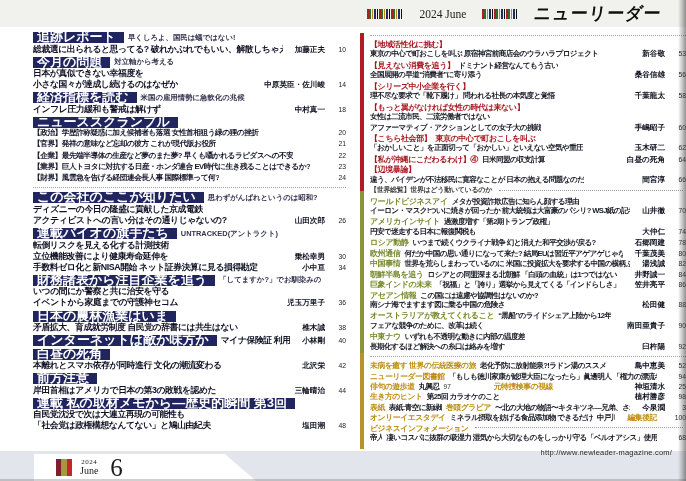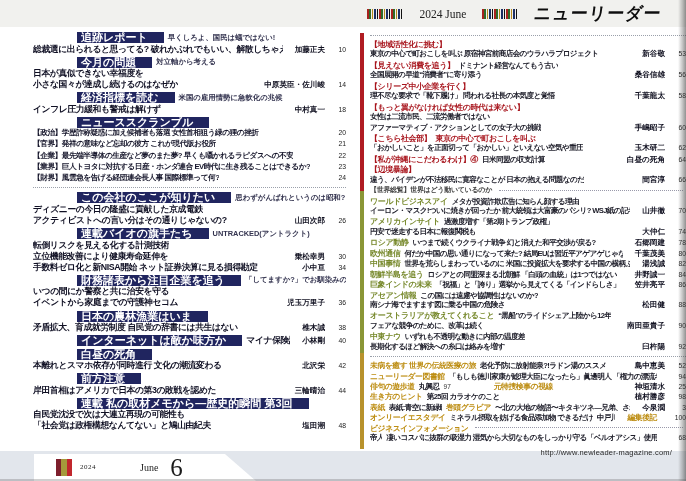--- a/index.html
+++ b/index.html
@@ -16,43 +16,43 @@
   .colL{position:absolute;left:33px;top:30px;width:313px;}
   .colR{position:absolute;left:360px;top:31px;width:326px;padding-left:10px;box-sizing:border-box;}
   .colR .bar{position:absolute;left:0;top:2px;width:4px;height:416px;
              background:linear-gradient(#b01c22 0 158px,#8a9636 158px 320px,#b8922c 320px 100%);}
   .row{display:flex;align-items:baseline;column-gap:4px;white-space:nowrap;overflow:hidden;}
   .colL .row{height:11.1px;}
   .colL .row.hasbox{height:12px;margin-top:1.5px;align-items:center;}
   .colR .row{height:10.45px;}
   .row.divider{height:0;border-top:1px dotted #9aa0aa;margin:3.5px 0;}
   .seg{flex-shrink:0;}
-  .seg.box{background:#20255f;color:#fff;font-size:11px;font-weight:bold;padding:0 16px 1px 4px;line-height:10px;margin-left:44px;}
+  .seg.box{background:#20255f;color:#fff;font-size:13px;font-weight:bold;padding:0 8px 1px 4px;line-height:10px;}
   .seg.sub{font-size:7.4px;font-weight:bold;color:#33334f;}
   .seg.title{font-size:8.8px;font-weight:bold;color:#101024;letter-spacing:-0.4px;overflow:hidden;min-width:0;flex-shrink:1;}
   .seg.news{font-size:7.7px;font-weight:bold;color:#17172c;letter-spacing:-0.5px;overflow:hidden;min-width:0;flex-shrink:1;}
   .seg.body{font-size:7.6px;font-weight:bold;color:#20202c;letter-spacing:-0.6px;overflow:hidden;min-width:0;flex-shrink:1;}
   .seg.red{font-size:8px;font-weight:bold;color:#a8151d;letter-spacing:-0.4px;}
   .seg.green{font-size:8px;font-weight:bold;color:#76882a;letter-spacing:-0.4px;}
   .seg.gold{font-size:7.8px;font-weight:bold;color:#bd8d12;letter-spacing:-0.4px;}
   .seg.mini{font-size:7px;font-weight:bold;color:#444;letter-spacing:-0.3px;}
   .seg.pgx{font-size:6.5px;color:#333;}
   .seg.fill{flex:1 1 0;min-width:4px;}
   .author{margin-left:auto;font-size:7.6px;font-weight:bold;color:#101020;flex-shrink:0;}
   .page-num{width:17px;text-align:right;font-size:6.8px;color:#222;flex-shrink:0;}
   .dotfill{flex:1 1 0;border-bottom:1px dotted #99a;margin:0 3px;align-self:center;height:0;min-width:10px;}
   
   .botband{position:absolute;left:0;right:0;top:451px;height:30px;background:#e2e6ec;}
   .tab{position:absolute;left:34px;top:454px;width:222px;height:27px;background:#fff;
        clip-path:polygon(0 0,86% 0,100% 100%,0 100%);
        display:flex;align-items:center;gap:8px;padding-left:22px;box-sizing:border-box;}
   .tabbars{width:16px;height:17px;background:linear-gradient(90deg,#7e1f2d 0 5px,#a59a3b 5px 11px,#c1272d 11px 16px);}
-  .ym{display:flex;flex-direction:row;align-items:center;font-family:"Liberation Serif",serif;color:#222;line-height:1;}
+  .ym{display:flex;flex-direction:column;align-items:center;font-family:"Liberation Serif",serif;color:#222;line-height:1;}
   .ym .y{font-size:7px;letter-spacing:0.5px;}
-  .ym .m{font-size:10px;margin-left:44px;}
+  .ym .m{font-size:10px;}
   .bignum{font-family:"Liberation Serif",serif;font-size:25px;color:#1b1b1b;line-height:1;margin-left:4px;}
   .url{position:absolute;right:14px;top:448px;font-size:7.5px;color:#2a2a2a;letter-spacing:0.2px;z-index:3;}
   .redge{position:absolute;top:0;right:0;bottom:0;width:8px;z-index:4;
          background:linear-gradient(90deg,rgba(120,120,120,0) 0,rgba(90,90,90,.35) 55%,rgba(55,55,55,.55) 100%);}
   .bedge{position:absolute;left:0;right:0;bottom:0;height:2px;background:rgba(100,100,100,.3);z-index:4;}
 </style>
 </head>
 <body>
 
 <div class="page">

